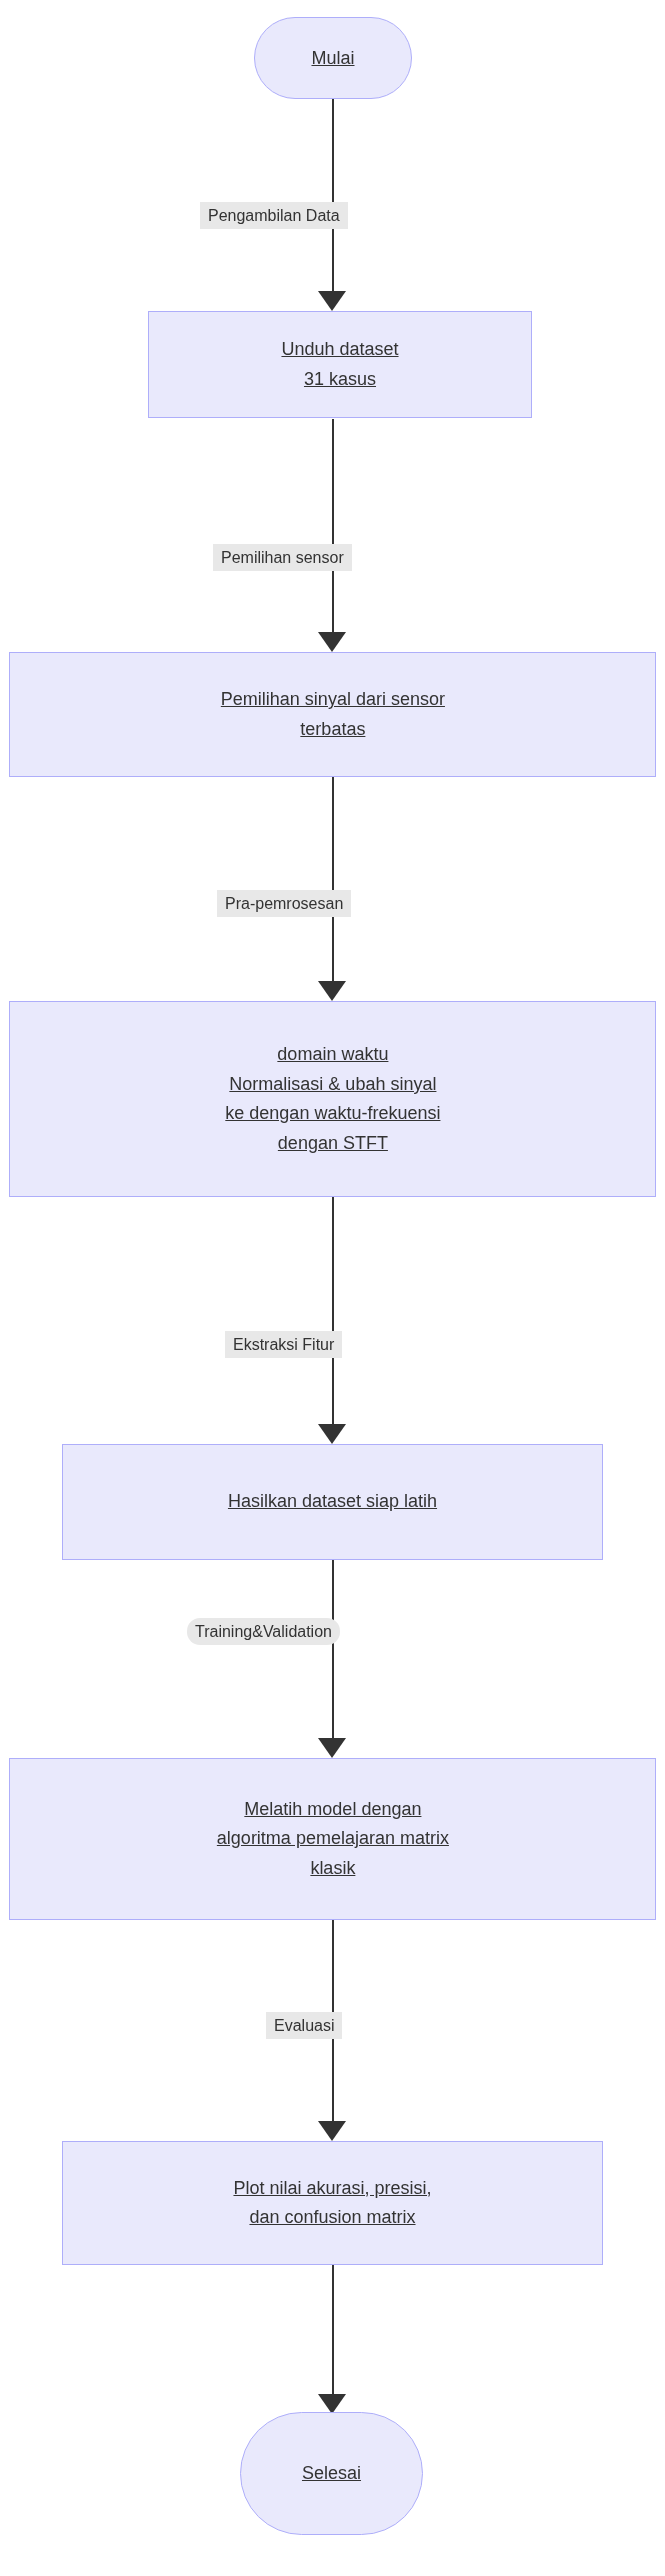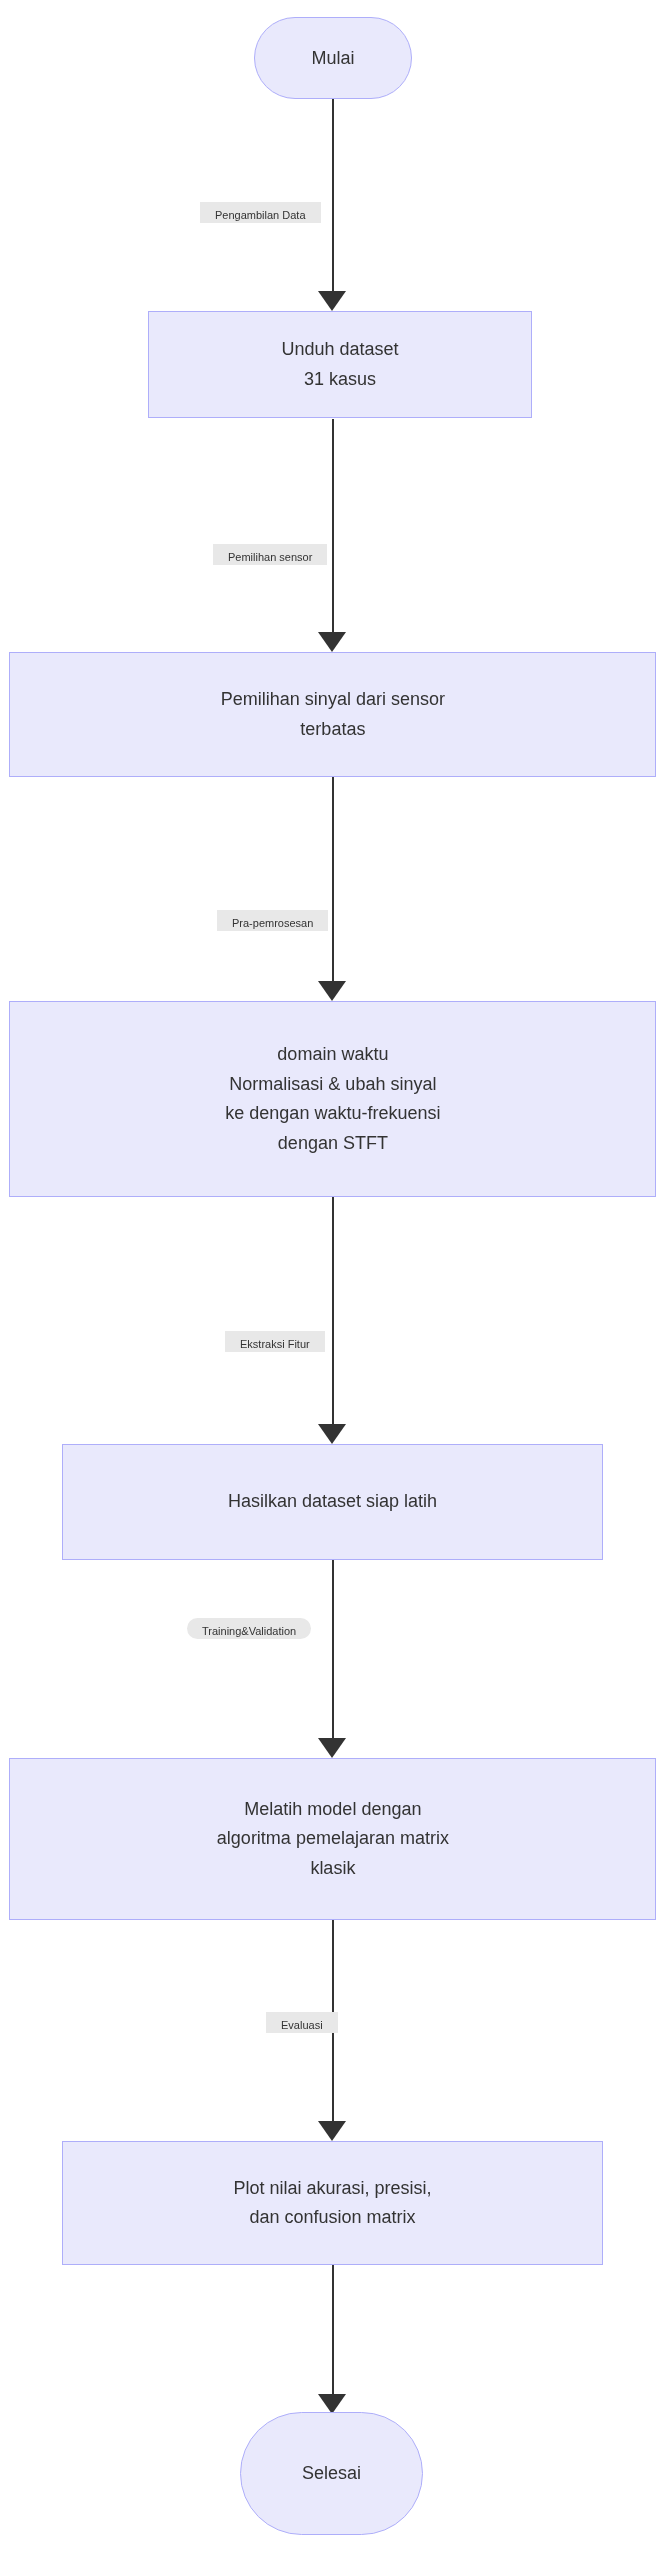--- a/index.html
+++ b/index.html
@@ -35,20 +35,21 @@
     color: #333333;
     font-size: 18px;
     line-height: 29.5px;
     z-index: 3;
   }
   .node .node-label {
     display: block;
     width: 100%;
     padding: 0 5px;
     box-sizing: border-box;
+    text-decoration: underline;
   }
   .node .line {
     display: block;
   }
 
   
   .node.terminator {
     border-radius: 670px;
   }
 
@@ -74,24 +75,24 @@
     border-left: 14.8px solid transparent;
     border-right: 14.8px solid transparent;
     border-top: 20px solid #333333;
   }
 
   
   .edge-label {
     position: absolute;
     background: #e8e8e8;
     color: #333333;
-    font-size: 11px;
+    font-size: 16px;
     line-height: 27px;
-    height: 21px;
-    padding: 0 15px;
+    height: 27px;
+    padding: 0 8px;
     white-space: nowrap;
     z-index: 2;
     box-sizing: content-box;
   }
 </style>
 </head>
 <body>
 
 <div id="flow-root">
 
@@ -124,21 +125,21 @@
     <span class="node-label">
       <span class="line">Pemilihan sinyal dari sensor</span>
       <span class="line">terbatas</span>
     </span>
   </div>
 
   <div class="edge" style="left:317px; top:777px; width:32px; height:224px;">
     <span class="stem" style="height:204px;"></span>
     <span class="arrowhead" style="top:204px;"></span>
   </div>
-  <div class="edge-label" style="left:217px; top:890px;margin-top:20px;">Pra-pemrosesan</div>
+  <div class="edge-label" style="left:217px; top:890px;">Pra-pemrosesan</div>
 
   <div class="node" style="left:9.4px; top:1001px; width:647px; height:196px;">
     <span class="node-label">
       <span class="line">domain waktu</span>
       <span class="line">Normalisasi &amp; ubah sinyal</span>
       <span class="line">ke dengan waktu-frekuensi</span>
       <span class="line">dengan STFT</span>
     </span>
   </div>
 

